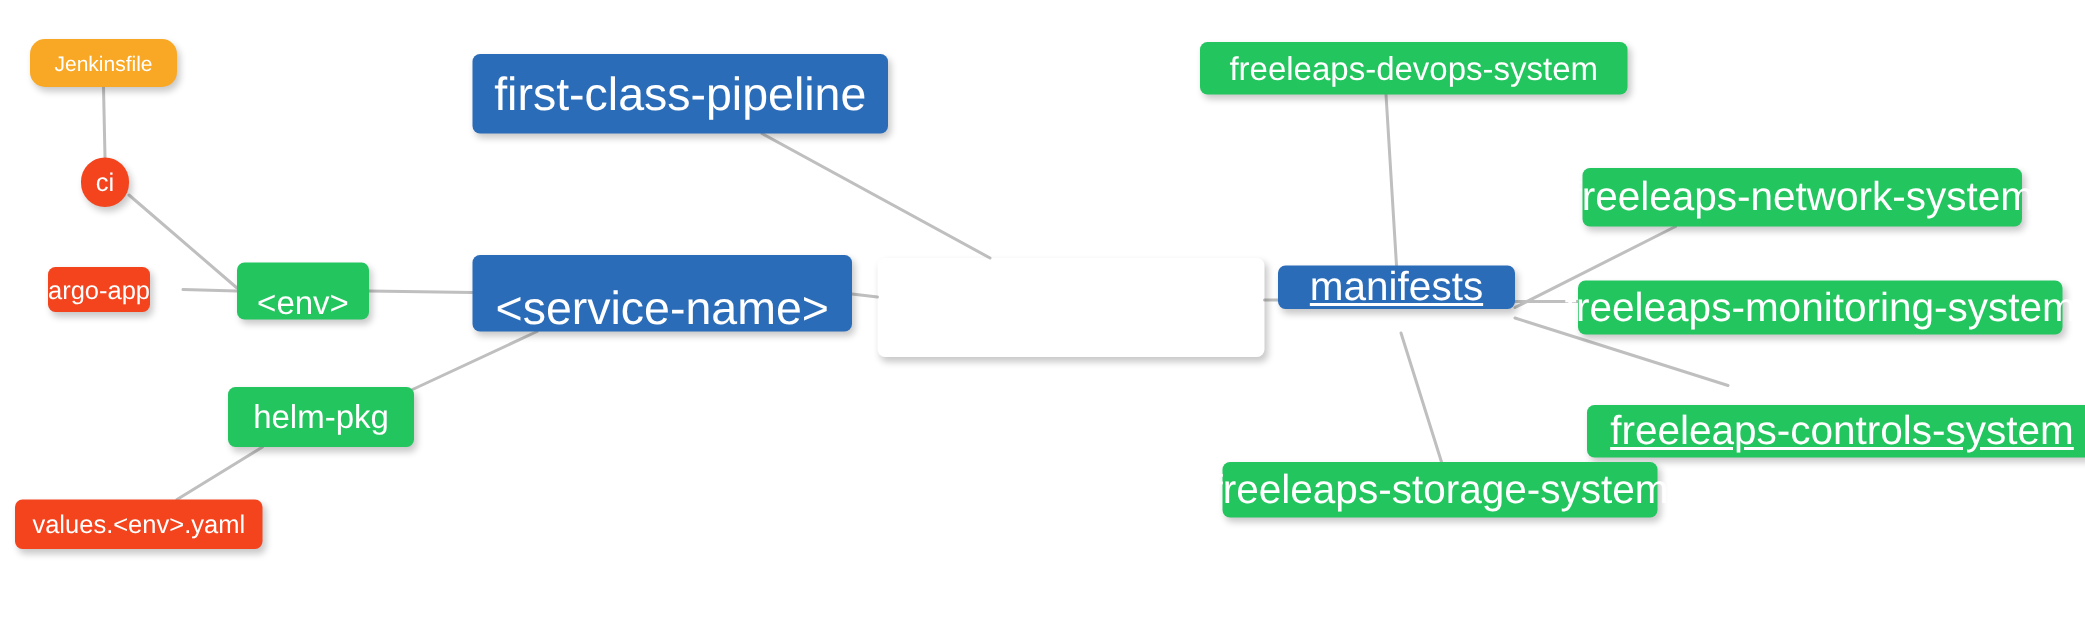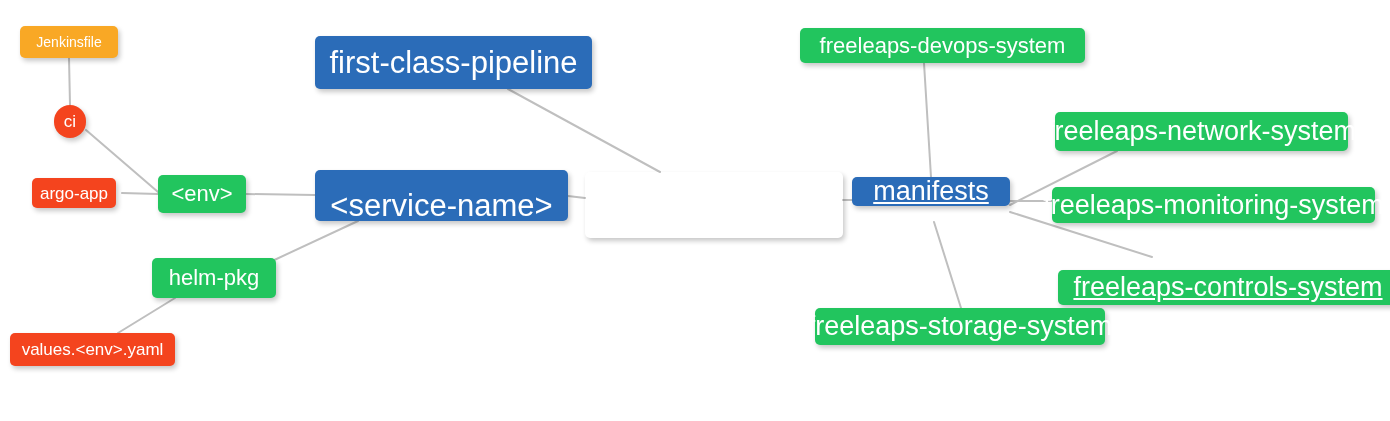--- a/index.html
+++ b/index.html
@@ -43,21 +43,21 @@
     white-space: nowrap;
     line-height: 1;
     box-shadow: 2px 3px 5px rgba(0,0,0,0.22);
     text-rendering: optimizeLegibility;
     user-select: none;
     cursor: default;
   }
   .node span { display: block; }
   .t-blue   { background: #2b6cb8; }
   .t-green  { background: #22c55e; }
-  .t-orange { background: #f9a825; }
+  .t-orange { background: #f9a825; border-radius: 10px; }
   .t-red    { background: #f4441e; }
 
   
   .sz-root  { font-size: 34px; }
   .sz-big   { font-size: 31px; }
   .sz-mid   { font-size: 27px; }
   .sz-sm    { font-size: 22px; }
   .sz-xs    { font-size: 17px; }
   .sz-tiny  { font-size: 14px; }
 </style>
@@ -81,24 +81,24 @@
       <line x1="1010" y1="212" x2="1152" y2="257" stroke="#bfbfbf"></line>
       <line x1="934" y1="222" x2="961" y2="308" stroke="#bfbfbf"></line>
     </svg>
   <div id="node-layer">
       <div class="node t-orange sz-tiny" style="left: 20px; top: 26px; width: 98px; height: 32px;">
         <span>Jenkinsfile</span>
       </div>
       <div class="node t-red sz-xs" style="left: 54px; top: 105px; width: 32px; height: 33px; border-radius: 16px;">
         <span>ci</span>
       </div>
-      <div class="node t-red sz-xs" style="left: 32px; top: 178px; width: 84px; height: 30px;">
+      <div class="node t-red sz-xs" style="left: 32px; top: 178px; width: 68px; height: 30px;">
         <span>argo-app</span>
       </div>
-      <div class="node t-green sz-sm" style="left: 158px; top: 175px; width: 88px; height: 38px;">
+      <div class="node t-green sz-sm" style="left: 158px; top: 175px; width: 88px; height: 38px; align-items: flex-end;">
         <span>&lt;env&gt;</span>
       </div>
       <div class="node t-green sz-sm" style="left: 152px; top: 258px; width: 124px; height: 40px; align-items: center;">
         <span>helm-pkg</span>
       </div>
       <div class="node t-red sz-xs" style="left: 10px; top: 333px; width: 165px; height: 33px;">
         <span>values.&lt;env&gt;.yaml</span>
       </div>
       <div class="node t-blue sz-big" style="left: 315px; top: 36px; width: 277px; height: 53px;">
         <span>first-class-pipeline</span>

